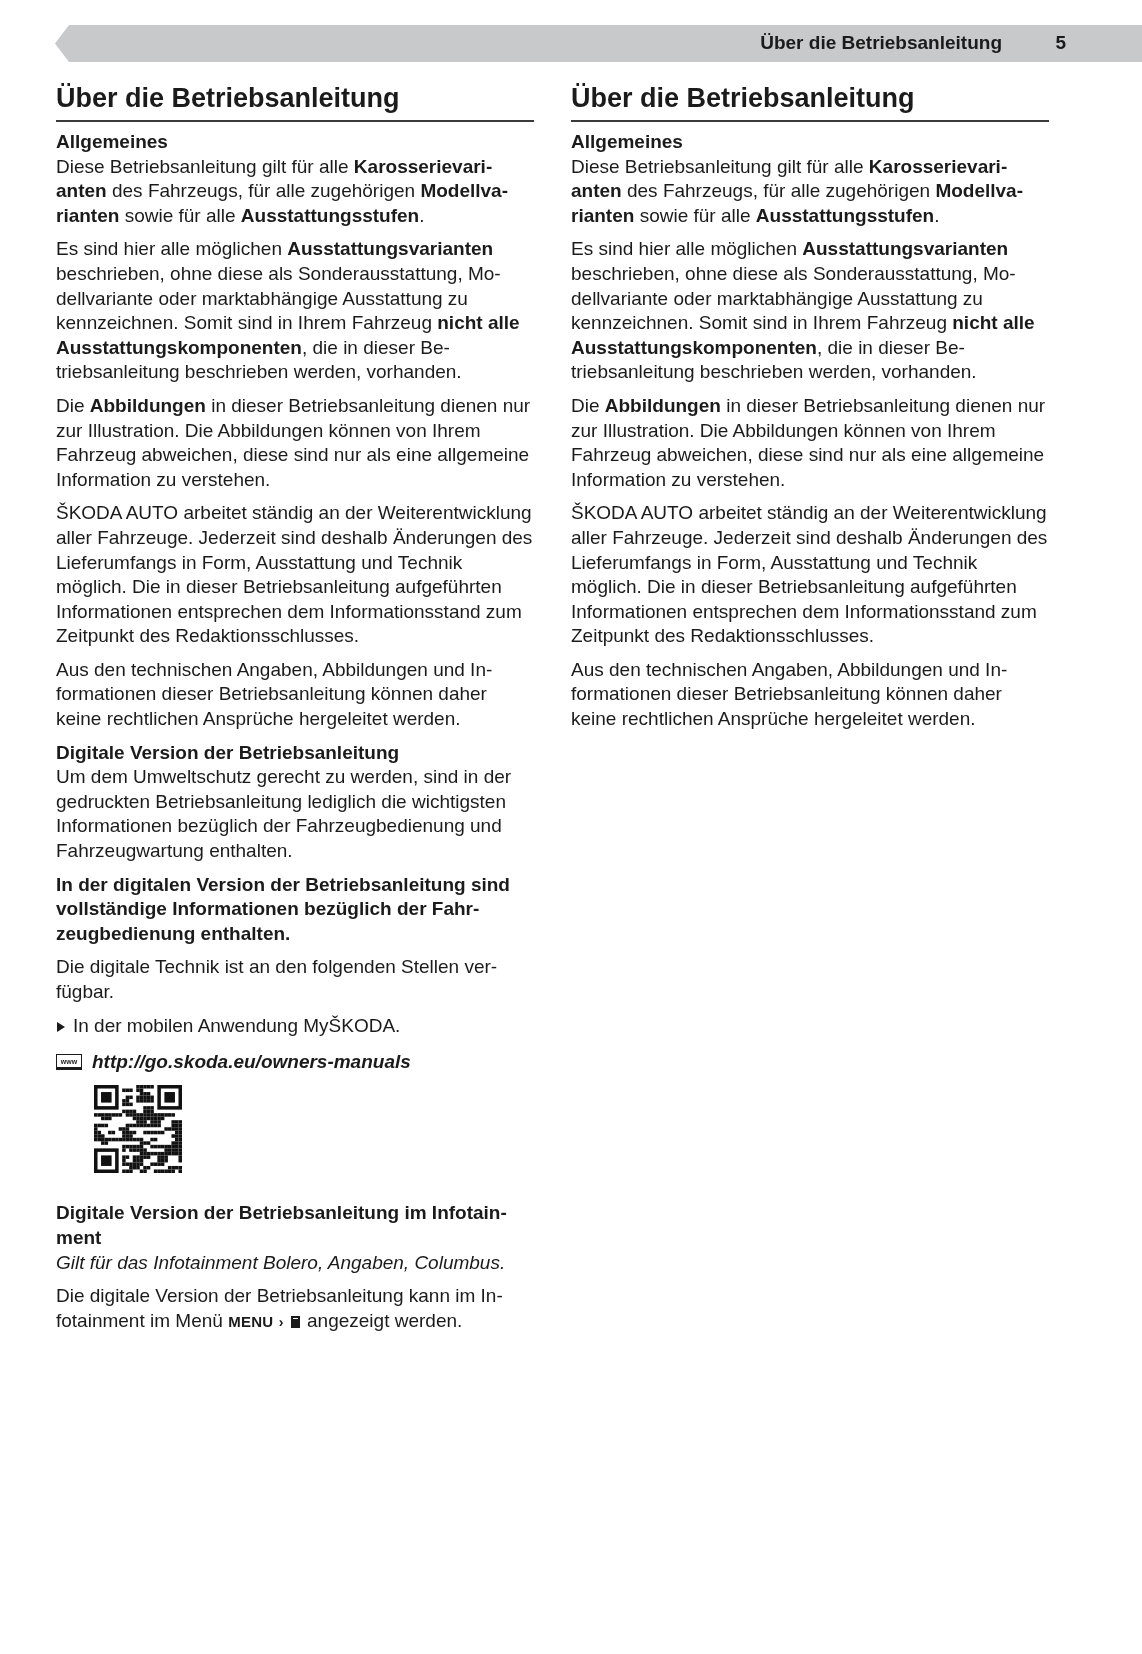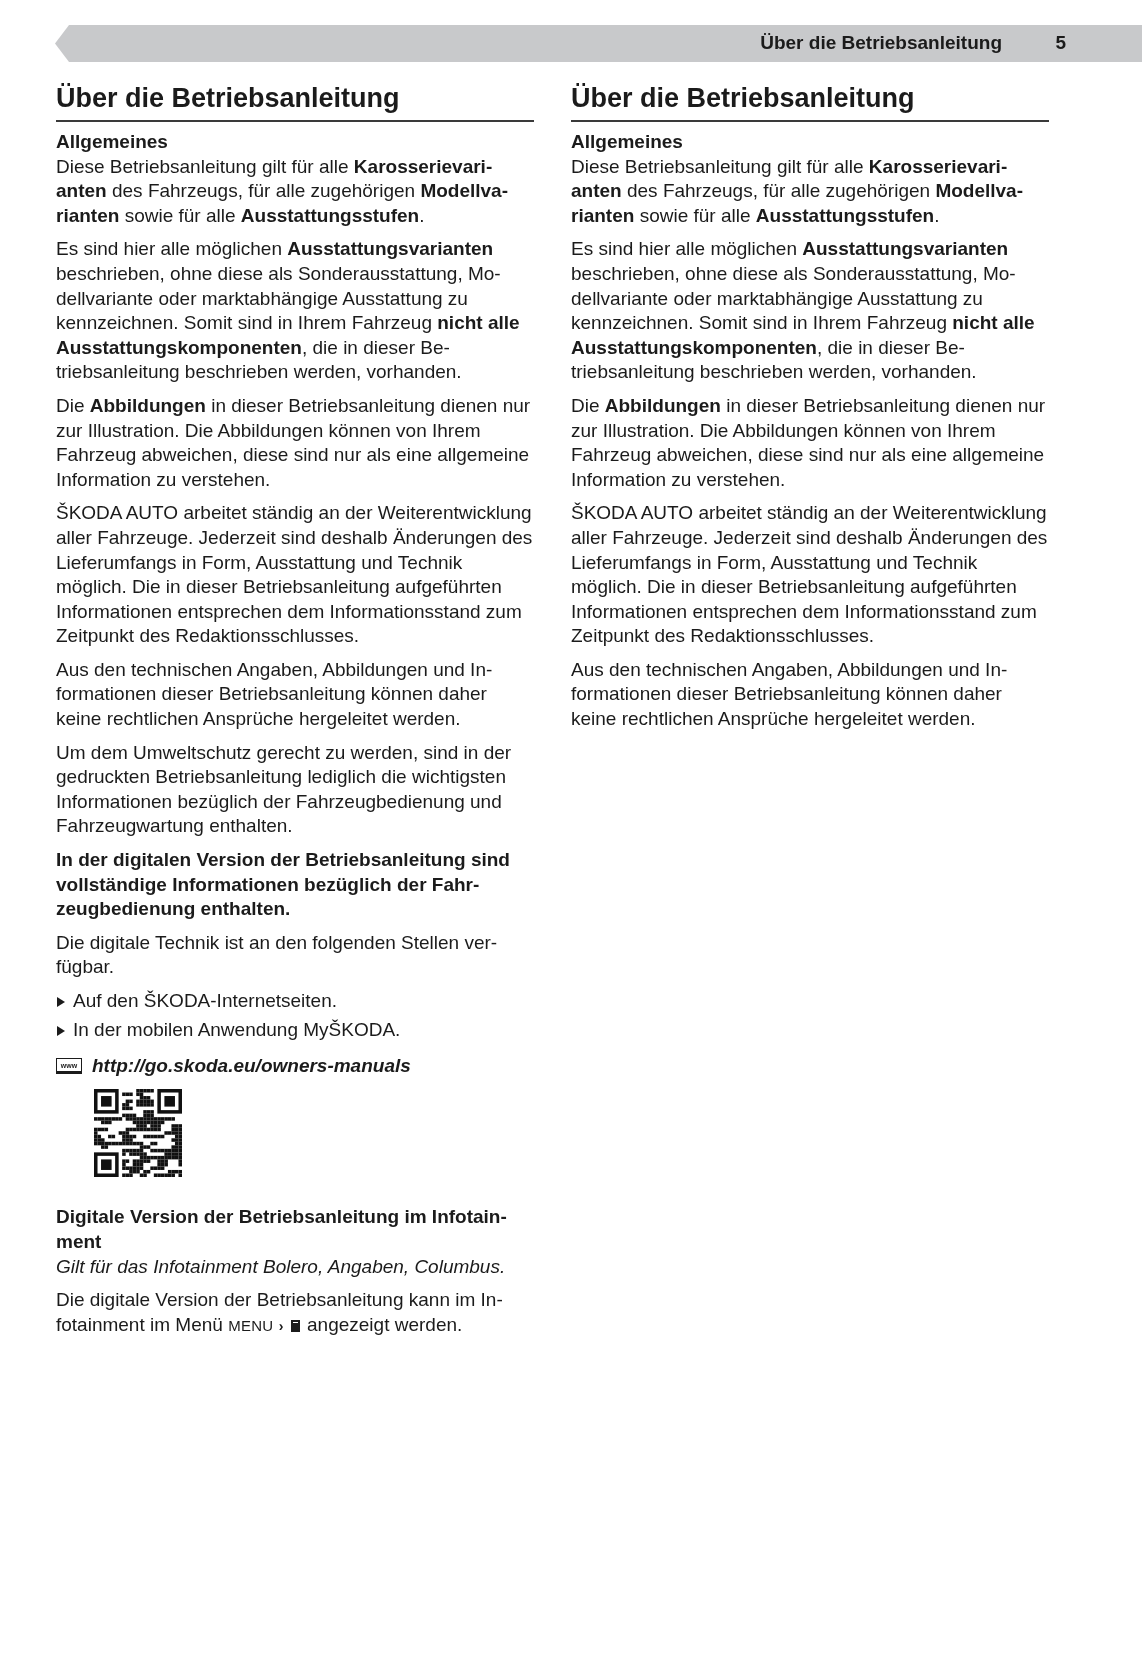--- a/index.html
+++ b/index.html
@@ -22,21 +22,21 @@
   .italic { font-style:italic; }
   ul.tri { list-style:none; margin:0 0 8px 0; padding:0; }
   ul.tri li { position:relative; padding-left:17px; margin-bottom:4px; }
   ul.tri li .tri-icon { position:absolute; left:1px; top:8px; width:0; height:0;
        border-top:5px solid transparent; border-bottom:5px solid transparent; border-left:8px solid #1b1b1b; }
   .link-row { display:flex; align-items:center; margin-top:12px; }
   .www-icon { width:26px; height:16px; border:1.5px solid #1b1b1b; border-bottom-width:3px;
        font-size:7px; line-height:14px; text-align:center; font-weight:bold; margin-right:10px; box-sizing:border-box; }
   .link-text { font-style:italic; font-weight:bold; color:#1b1b1b; text-decoration:none;text-align:center; }
   .qr { margin:10px 0 14px 38px; width:88px; height:88px; }
-  .menu-kw { font-weight:normal; font-size:15px; letter-spacing:0.3px; }
+  .menu-kw { font-weight:bold; font-size:15px; letter-spacing:0.3px; }
   .sep { font-weight:bold; font-size:14px; }
   .doc-icon { display:inline-block; width:9px; height:12px; background:#1b1b1b; vertical-align:-1px; margin:0 2px; position:relative; }
   .doc-icon::after { content:""; position:absolute; left:2px; top:2px; width:5px; height:1px; background:#fff; }
 </style>
 </head>
 <body>
 
 <div class="hdr">
   <svg width="1087" height="37">
     <polygon points="0,18.5 14,0 1087,0 1087,37 14,37" fill="#c8c9cb"></polygon>
@@ -48,25 +48,25 @@
 <div class="col left">
   <h1>Über die Betriebsanleitung</h1>
 
   <div class="sec-head">Allgemeines</div>
   <p class="sub-p"><span>Diese Betriebsanleitung gilt für alle </span><b>Karosserievari­anten</b><span> des Fahrzeugs, für alle zugehörigen </span><b>Modellva­rianten</b><span> sowie für alle </span><b>Ausstattungsstufen</b><span>.</span></p>
   <p><span>Es sind hier alle möglichen </span><b>Ausstattungsvarianten</b><span> beschrieben, ohne diese als Sonderausstattung, Mo­dellvariante oder marktabhängige Ausstattung zu kennzeichnen. Somit sind in Ihrem Fahrzeug </span><b>nicht al­le Ausstattungskomponenten</b><span>, die in dieser Be­triebsanleitung beschrieben werden, vorhanden.</span></p>
   <p><span>Die </span><b>Abbildungen</b><span> in dieser Betriebsanleitung dienen nur zur Illustration. Die Abbildungen können von Ih­rem Fahrzeug abweichen, diese sind nur als eine all­gemeine Information zu verstehen.</span></p>
   <p>ŠKODA AUTO arbeitet ständig an der Weiterent­wicklung aller Fahrzeuge. Jederzeit sind deshalb Än­derungen des Lieferumfangs in Form, Ausstattung und Technik möglich. Die in dieser Betriebsanleitung aufgeführten Informationen entsprechen dem Infor­mationsstand zum Zeitpunkt des Redaktionsschlus­ses.</p>
   <p>Aus den technischen Angaben, Abbildungen und In­formationen dieser Betriebsanleitung können daher keine rechtlichen Ansprüche hergeleitet werden.</p>
 
+  <div class="sec-head">Digitale Version der Betriebsanleitung</div>
   <p class="sub-p">Um dem Umweltschutz gerecht zu werden, sind in der gedruckten Betriebsanleitung lediglich die wich­tigsten Informationen bezüglich der Fahrzeugbedie­nung und Fahrzeugwartung enthalten.</p>
   <p class="bold-p">In der digitalen Version der Betriebsanleitung sind vollständige Informationen bezüglich der Fahr­zeugbedienung enthalten.</p>
   <p>Die digitale Technik ist an den folgenden Stellen ver­fügbar.</p>
   <ul class="tri">
-    <li><span class="tri-icon"></span><span>Auf den ŠKODA-Internetseiten.</span></li>
     <li><span class="tri-icon"></span><span>In der mobilen Anwendung MyŠKODA.</span></li>
   </ul>
   <div class="link-row">
     <span class="www-icon">www</span>
     <a class="link-text">http://go.skoda.eu/owners-manuals</a>
   </div>
   <svg class="qr" id="qr" viewBox="0 0 25 25">
       <rect x="0" y="0" width="7" height="7" fill="#111"></rect>
       <rect x="1" y="1" width="5" height="5" fill="#fff"></rect>
       <rect x="2" y="2" width="3" height="3" fill="#111"></rect>

